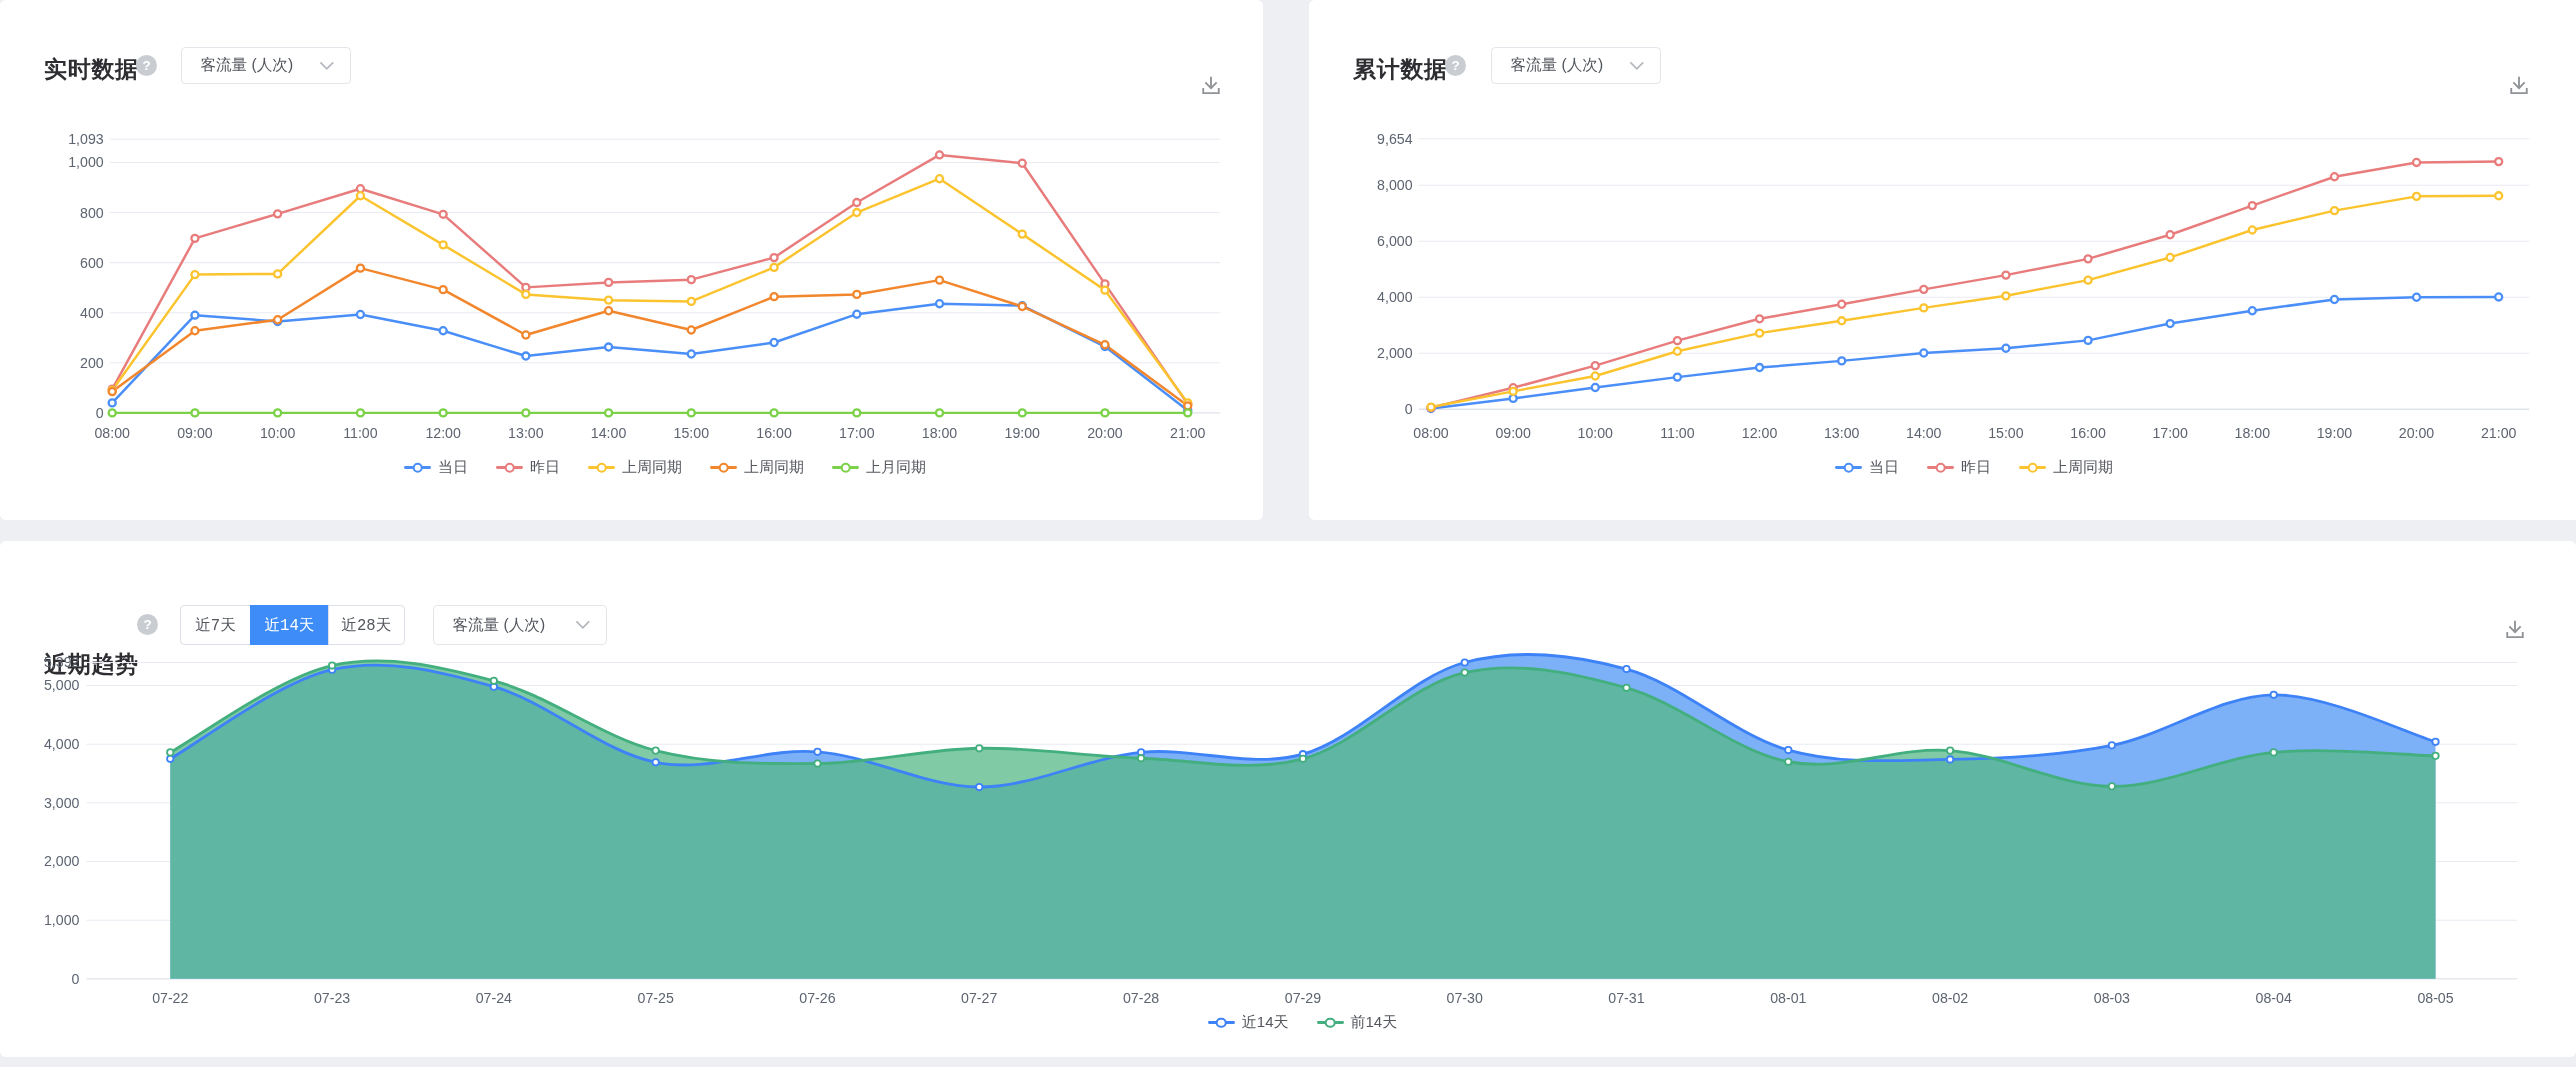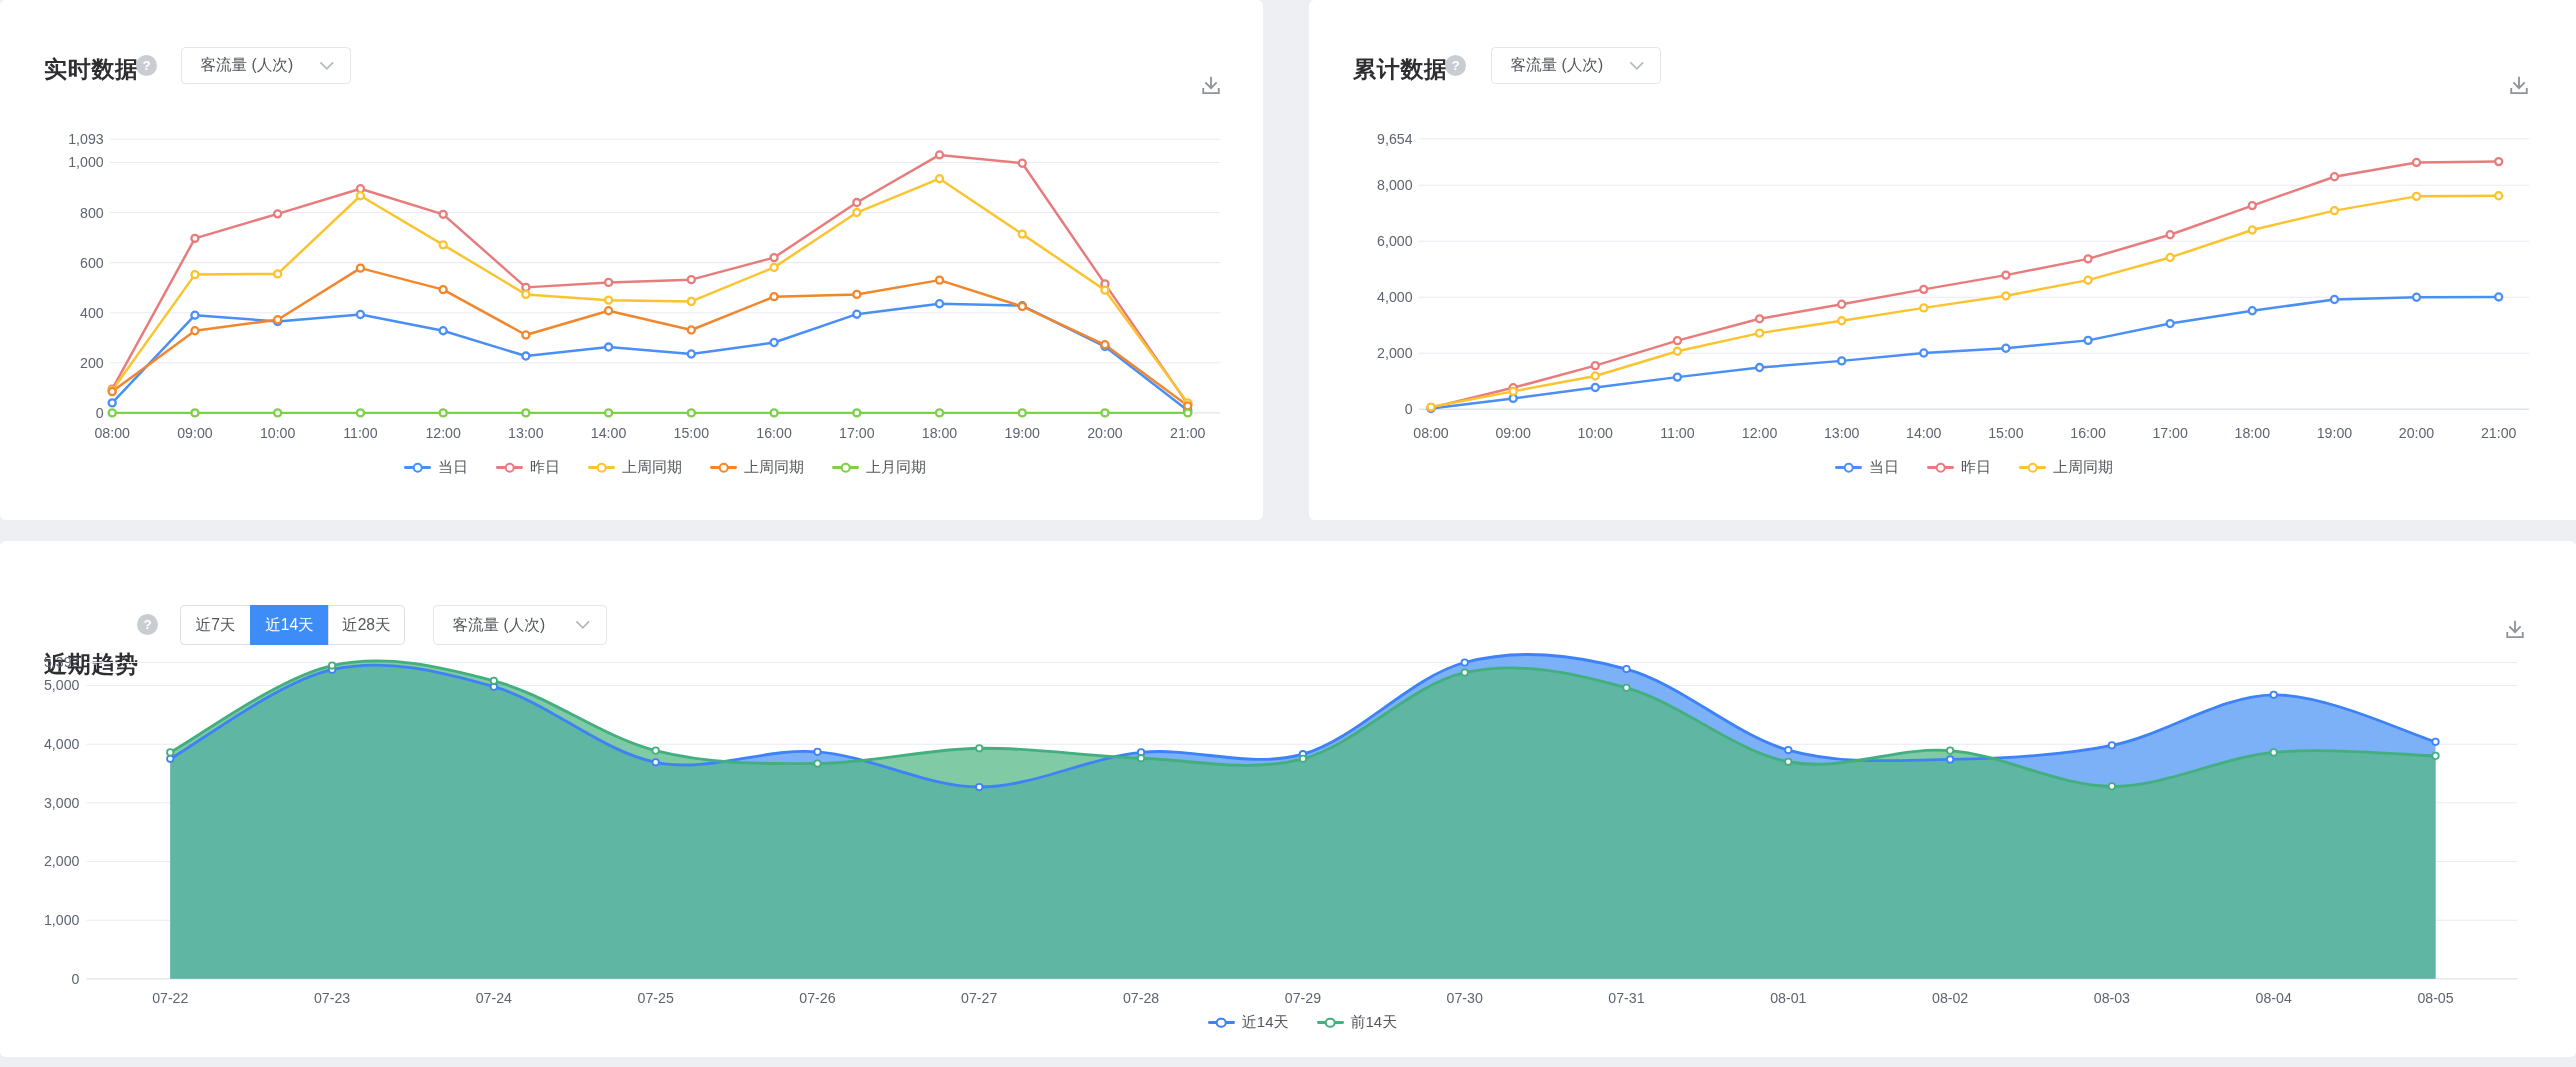--- a/index.html
+++ b/index.html
@@ -32,21 +32,21 @@
   }
   .dropdown .dd-value { font-size: 15.6px; color: #51555c; flex: 1; white-space: nowrap; }
   .dropdown svg { flex: none; }
   .dl-btn { position: absolute; width: 24px; height: 24px; cursor: pointer; }
 
   .btn-group { position: absolute; left: 180px; top: 64px; display: flex; }
   .range-btn {
     height: 40px; border: 1.1px solid #dcdfe5; background: #fff; color: #54575e;
     font-size: 15.6px; display: flex; align-items: center; justify-content: center;
     cursor: pointer; margin-left: -1.1px; white-space: nowrap;
-    font-family: Liberation Sans, sans-serif;
+    font-family: Liberation Mono, monospace;
   }
   .range-btn:first-child { border-radius: 4.3px 0 0 4.3px; margin-left: 0; }
   .range-btn:last-child  { border-radius: 0 4.3px 4.3px 0; }
   .range-btn.active { background: #3d8cf7; border-color: #3d8cf7; color: #ffffff; }
 
   .legend { position: absolute; display: flex; justify-content: center; align-items: center; }
   .legend-item { display: flex; align-items: center; margin: 4px 14px; cursor: pointer; }
   .legend-marker { position: relative; width: 27px; height: 10px; margin-right: 7px; }
   .legend-marker .lm-line { position: absolute; left: 0; right: 0; top: 3.5px; height: 2.8px; border-radius: 1.4px; }
   .legend-marker .lm-ring {

